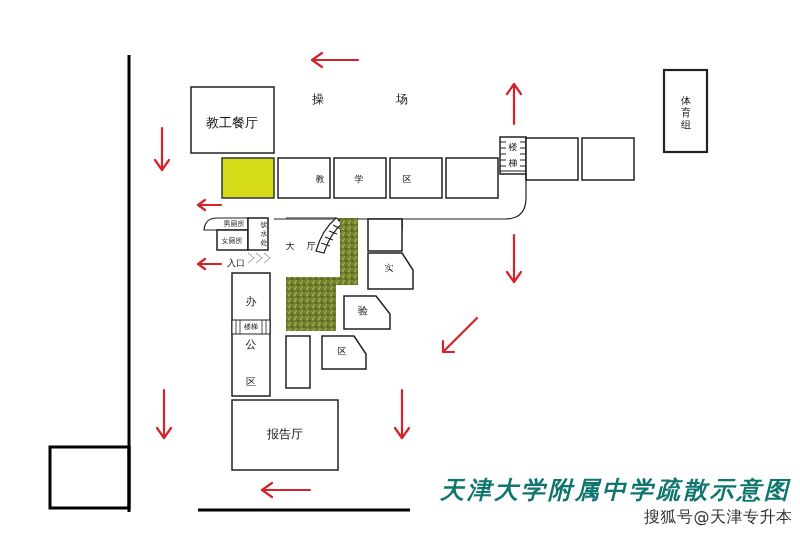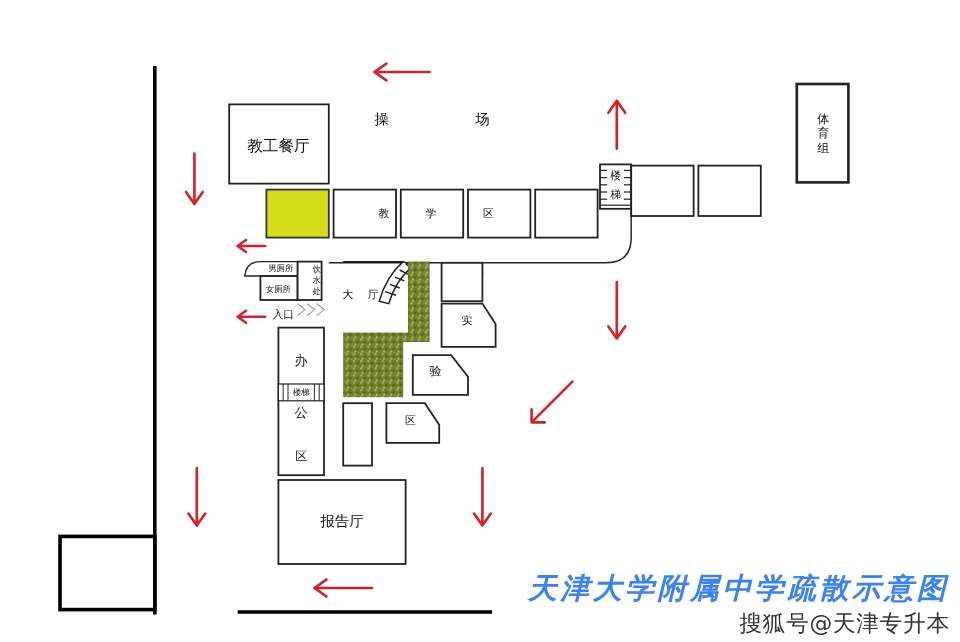--- a/index.html
+++ b/index.html
@@ -5,23 +5,23 @@
     html, body { margin:0; padding:0; background:#ffffff; }
     body { width:800px; height:535px; position:relative; overflow:hidden;
            font-family:"DejaVu Sans", sans-serif; }
     svg { position:absolute; left:0; top:0; }
     .wall { stroke:#000; stroke-width:3; fill:none; }
     .room { stroke:#222; stroke-width:1.5; fill:#fff; }
     .thin { stroke:#222; stroke-width:1.2; fill:none; }
     .lbl { font-family:"DejaVu Serif", serif; fill:#111; text-anchor:middle; dominant-baseline:central; }
     .arrow { stroke:#d4232b; stroke-width:2.2; fill:none; stroke-linecap:round; stroke-linejoin:round; }
     .title { position:absolute; left:440px; top:474px; font-family:"DejaVu Serif", serif;
-             font-size:24px; font-weight:bold; color:#3b82f6; letter-spacing:3px; font-style:italic; }
-    .watermark { position:absolute; left:616px; top:507px; font-family:"DejaVu Sans", sans-serif;
-             font-size:19px; color:#333; letter-spacing:0.5px;text-align:center; }
+             font-size:24px; font-weight:bold; color:#0f766e; letter-spacing:3px; font-style:italic; }
+    .watermark { position:absolute; left:644px; top:507px; font-family:"DejaVu Sans", sans-serif;
+             font-size:16px; color:#333; letter-spacing:0.5px;text-align:center; }
   </style>
 </head>
 <body>
 
 <svg width="800" height="535" viewBox="0 0 800 535">
   <defs>
     <pattern id="grass" width="6" height="6" patternUnits="userSpaceOnUse">
       <rect width="6" height="6" fill="#6f7d2c"></rect>
       <circle cx="1" cy="1" r="1" fill="#a9b552"></circle>
       <circle cx="4" cy="3" r="0.9" fill="#4e5a1b"></circle>

